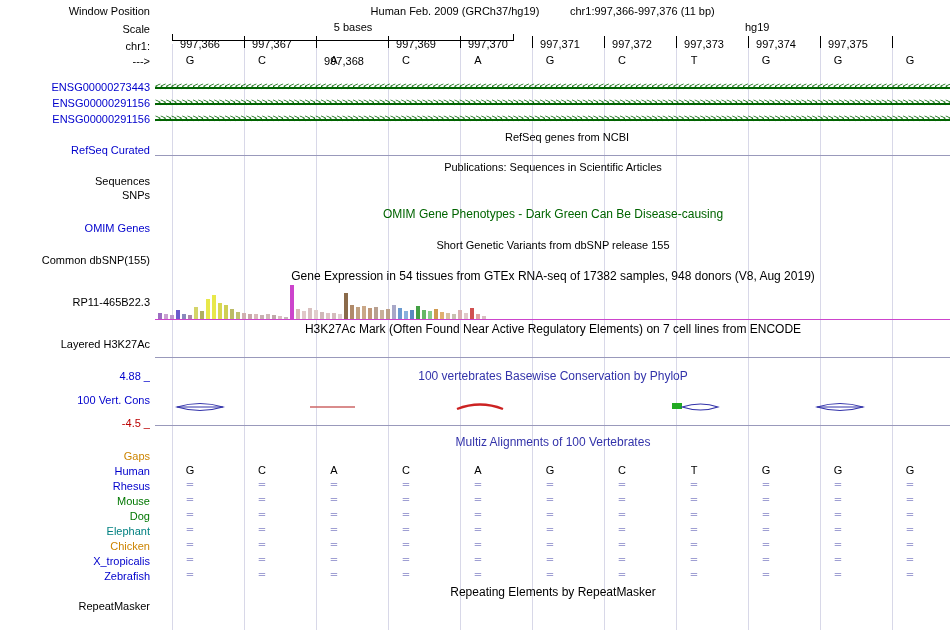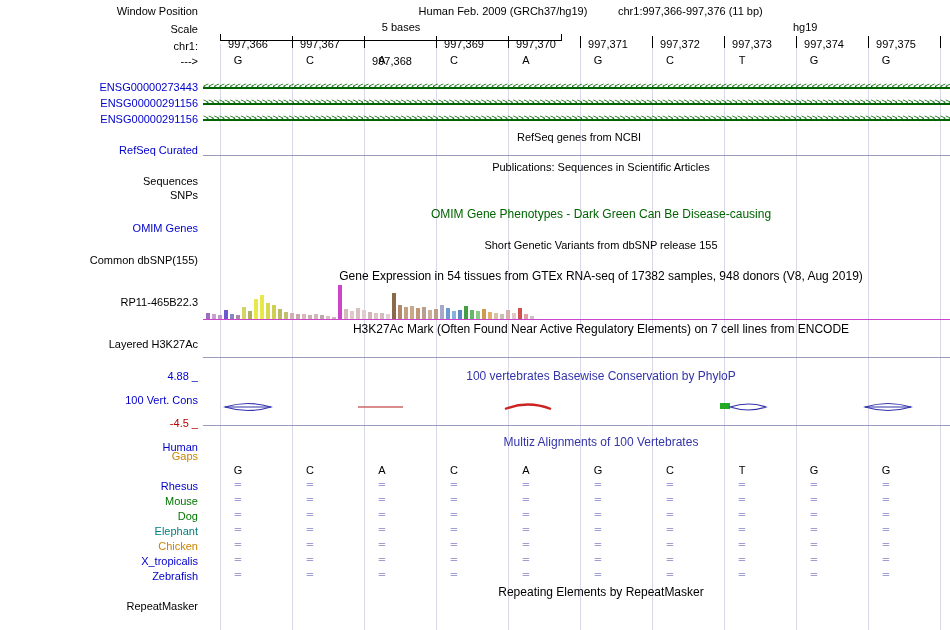--- a/index.html
+++ b/index.html
@@ -5,21 +5,21 @@
   html,body{margin:0;padding:0;}
   body{
     width:950px;height:630px;
     background:#ffffff;
     font-family:"Liberation Sans", sans-serif;
     font-size:11px;
     color:#000000;
     overflow:hidden;
     position:relative;
   }
-  .browser{position:relative;width:752px;height:630px;margin-left:48px;}
+  .browser{position:relative;width:752px;height:630px;}
   .labcol{
     position:absolute;
     left:0;top:0;width:154px;height:630px;
   }
   .lab{
     position:absolute;
     width:150px;
     text-align:right;
     white-space:nowrap;
     font-size:11px;
@@ -92,21 +92,21 @@
 
     <div class="lab" style="top:296px;">RP11-465B22.3</div>
     <div class="lab" style="top:338px;">Layered H3K27Ac</div>
 
     <div class="lab blue" style="top:370px;">4.88 _</div>
     <div class="lab blue" style="top:394px;">100 Vert. Cons</div>
     <div class="lab red" style="top:417px;">-4.5 _</div>
 
     <div class="lab orange" style="top:450px;">Gaps</div>
 
-    <div class="lab blue" style="top:441px;">Human</div>
+    <div class="lab blue" style="top:465px;">Human</div>
     <div class="lab blue" style="top:480px;">Rhesus</div>
     <div class="lab darkgreen" style="top:495px;">Mouse</div>
     <div class="lab darkgreen" style="top:510px;">Dog</div>
     <div class="lab teal" style="top:525px;">Elephant</div>
     <div class="lab orange" style="top:540px;">Chicken</div>
     <div class="lab blue" style="top:555px;">X_tropicalis</div>
     <div class="lab blue" style="top:570px;">Zebrafish</div>
 
     <div class="lab" style="top:600px;">RepeatMasker</div>
   </div>
@@ -174,21 +174,21 @@
     </div>
     <div class="generow" style="top:99px;">
       <div class="genebar"></div>
       <span style="position:absolute;left:0;top:-2px;">&gt;&gt;&gt;&gt;&gt;&gt;&gt;&gt;&gt;&gt;&gt;&gt;&gt;&gt;&gt;&gt;&gt;&gt;&gt;&gt;&gt;&gt;&gt;&gt;&gt;&gt;&gt;&gt;&gt;&gt;&gt;&gt;&gt;&gt;&gt;&gt;&gt;&gt;&gt;&gt;&gt;&gt;&gt;&gt;&gt;&gt;&gt;&gt;&gt;&gt;&gt;&gt;&gt;&gt;&gt;&gt;&gt;&gt;&gt;&gt;&gt;&gt;&gt;&gt;&gt;&gt;&gt;&gt;&gt;&gt;&gt;&gt;&gt;&gt;&gt;&gt;&gt;&gt;&gt;&gt;&gt;&gt;&gt;&gt;&gt;&gt;&gt;&gt;&gt;&gt;&gt;&gt;&gt;&gt;&gt;&gt;&gt;&gt;&gt;&gt;&gt;&gt;&gt;&gt;&gt;&gt;&gt;&gt;&gt;&gt;&gt;&gt;&gt;&gt;&gt;&gt;&gt;&gt;&gt;&gt;&gt;&gt;&gt;&gt;&gt;&gt;&gt;&gt;&gt;&gt;&gt;&gt;&gt;&gt;&gt;&gt;&gt;&gt;&gt;&gt;&gt;&gt;&gt;&gt;&gt;&gt;&gt;&gt;&gt;&gt;&gt;&gt;&gt;&gt;&gt;&gt;&gt;&gt;&gt;&gt;&gt;&gt;&gt;&gt;&gt;&gt;&gt;&gt;&gt;&gt;&gt;&gt;&gt;&gt;&gt;&gt;&gt;&gt;&gt;&gt;&gt;&gt;&gt;&gt;&gt;&gt;&gt;&gt;&gt;&gt;&gt;&gt;&gt;&gt;&gt;&gt;&gt;&gt;&gt;&gt;&gt;&gt;&gt;&gt;&gt;&gt;&gt;&gt;&gt;&gt;&gt;&gt;</span>
     </div>
     <div class="generow" style="top:115px;">
       <div class="genebar"></div>
       <span style="position:absolute;left:0;top:-2px;">&gt;&gt;&gt;&gt;&gt;&gt;&gt;&gt;&gt;&gt;&gt;&gt;&gt;&gt;&gt;&gt;&gt;&gt;&gt;&gt;&gt;&gt;&gt;&gt;&gt;&gt;&gt;&gt;&gt;&gt;&gt;&gt;&gt;&gt;&gt;&gt;&gt;&gt;&gt;&gt;&gt;&gt;&gt;&gt;&gt;&gt;&gt;&gt;&gt;&gt;&gt;&gt;&gt;&gt;&gt;&gt;&gt;&gt;&gt;&gt;&gt;&gt;&gt;&gt;&gt;&gt;&gt;&gt;&gt;&gt;&gt;&gt;&gt;&gt;&gt;&gt;&gt;&gt;&gt;&gt;&gt;&gt;&gt;&gt;&gt;&gt;&gt;&gt;&gt;&gt;&gt;&gt;&gt;&gt;&gt;&gt;&gt;&gt;&gt;&gt;&gt;&gt;&gt;&gt;&gt;&gt;&gt;&gt;&gt;&gt;&gt;&gt;&gt;&gt;&gt;&gt;&gt;&gt;&gt;&gt;&gt;&gt;&gt;&gt;&gt;&gt;&gt;&gt;&gt;&gt;&gt;&gt;&gt;&gt;&gt;&gt;&gt;&gt;&gt;&gt;&gt;&gt;&gt;&gt;&gt;&gt;&gt;&gt;&gt;&gt;&gt;&gt;&gt;&gt;&gt;&gt;&gt;&gt;&gt;&gt;&gt;&gt;&gt;&gt;&gt;&gt;&gt;&gt;&gt;&gt;&gt;&gt;&gt;&gt;&gt;&gt;&gt;&gt;&gt;&gt;&gt;&gt;&gt;&gt;&gt;&gt;&gt;&gt;&gt;&gt;&gt;&gt;&gt;&gt;&gt;&gt;&gt;&gt;&gt;&gt;&gt;&gt;&gt;&gt;&gt;&gt;&gt;&gt;&gt;&gt;&gt;&gt;</span>
     </div>
 
-    <div class="txt c-center" style="left:376px;top:131px;">RefSeq genes from NCBI</div>
+    <div class="txt c-center" style="left:412px;top:131px;">RefSeq genes from NCBI</div>
     <div class="hr" style="top:155px;"></div>
 
     <div class="txt c-center green" style="left:398px;top:208px;font-size:12px;">OMIM Gene Phenotypes - Dark Green Can Be Disease-causing</div>
 
     <div class="txt c-center" style="left:398px;top:161px;">Publications: Sequences in Scientific Articles</div>
 
     <div class="txt c-center" style="left:398px;top:239px;">Short Genetic Variants from dbSNP release 155</div>
 
     <div class="txt c-center" style="left:398px;top:270px;font-size:12px;">Gene Expression in 54 tissues from GTEx RNA-seq of 17382 samples, 948 donors (V8, Aug 2019)</div>
 

